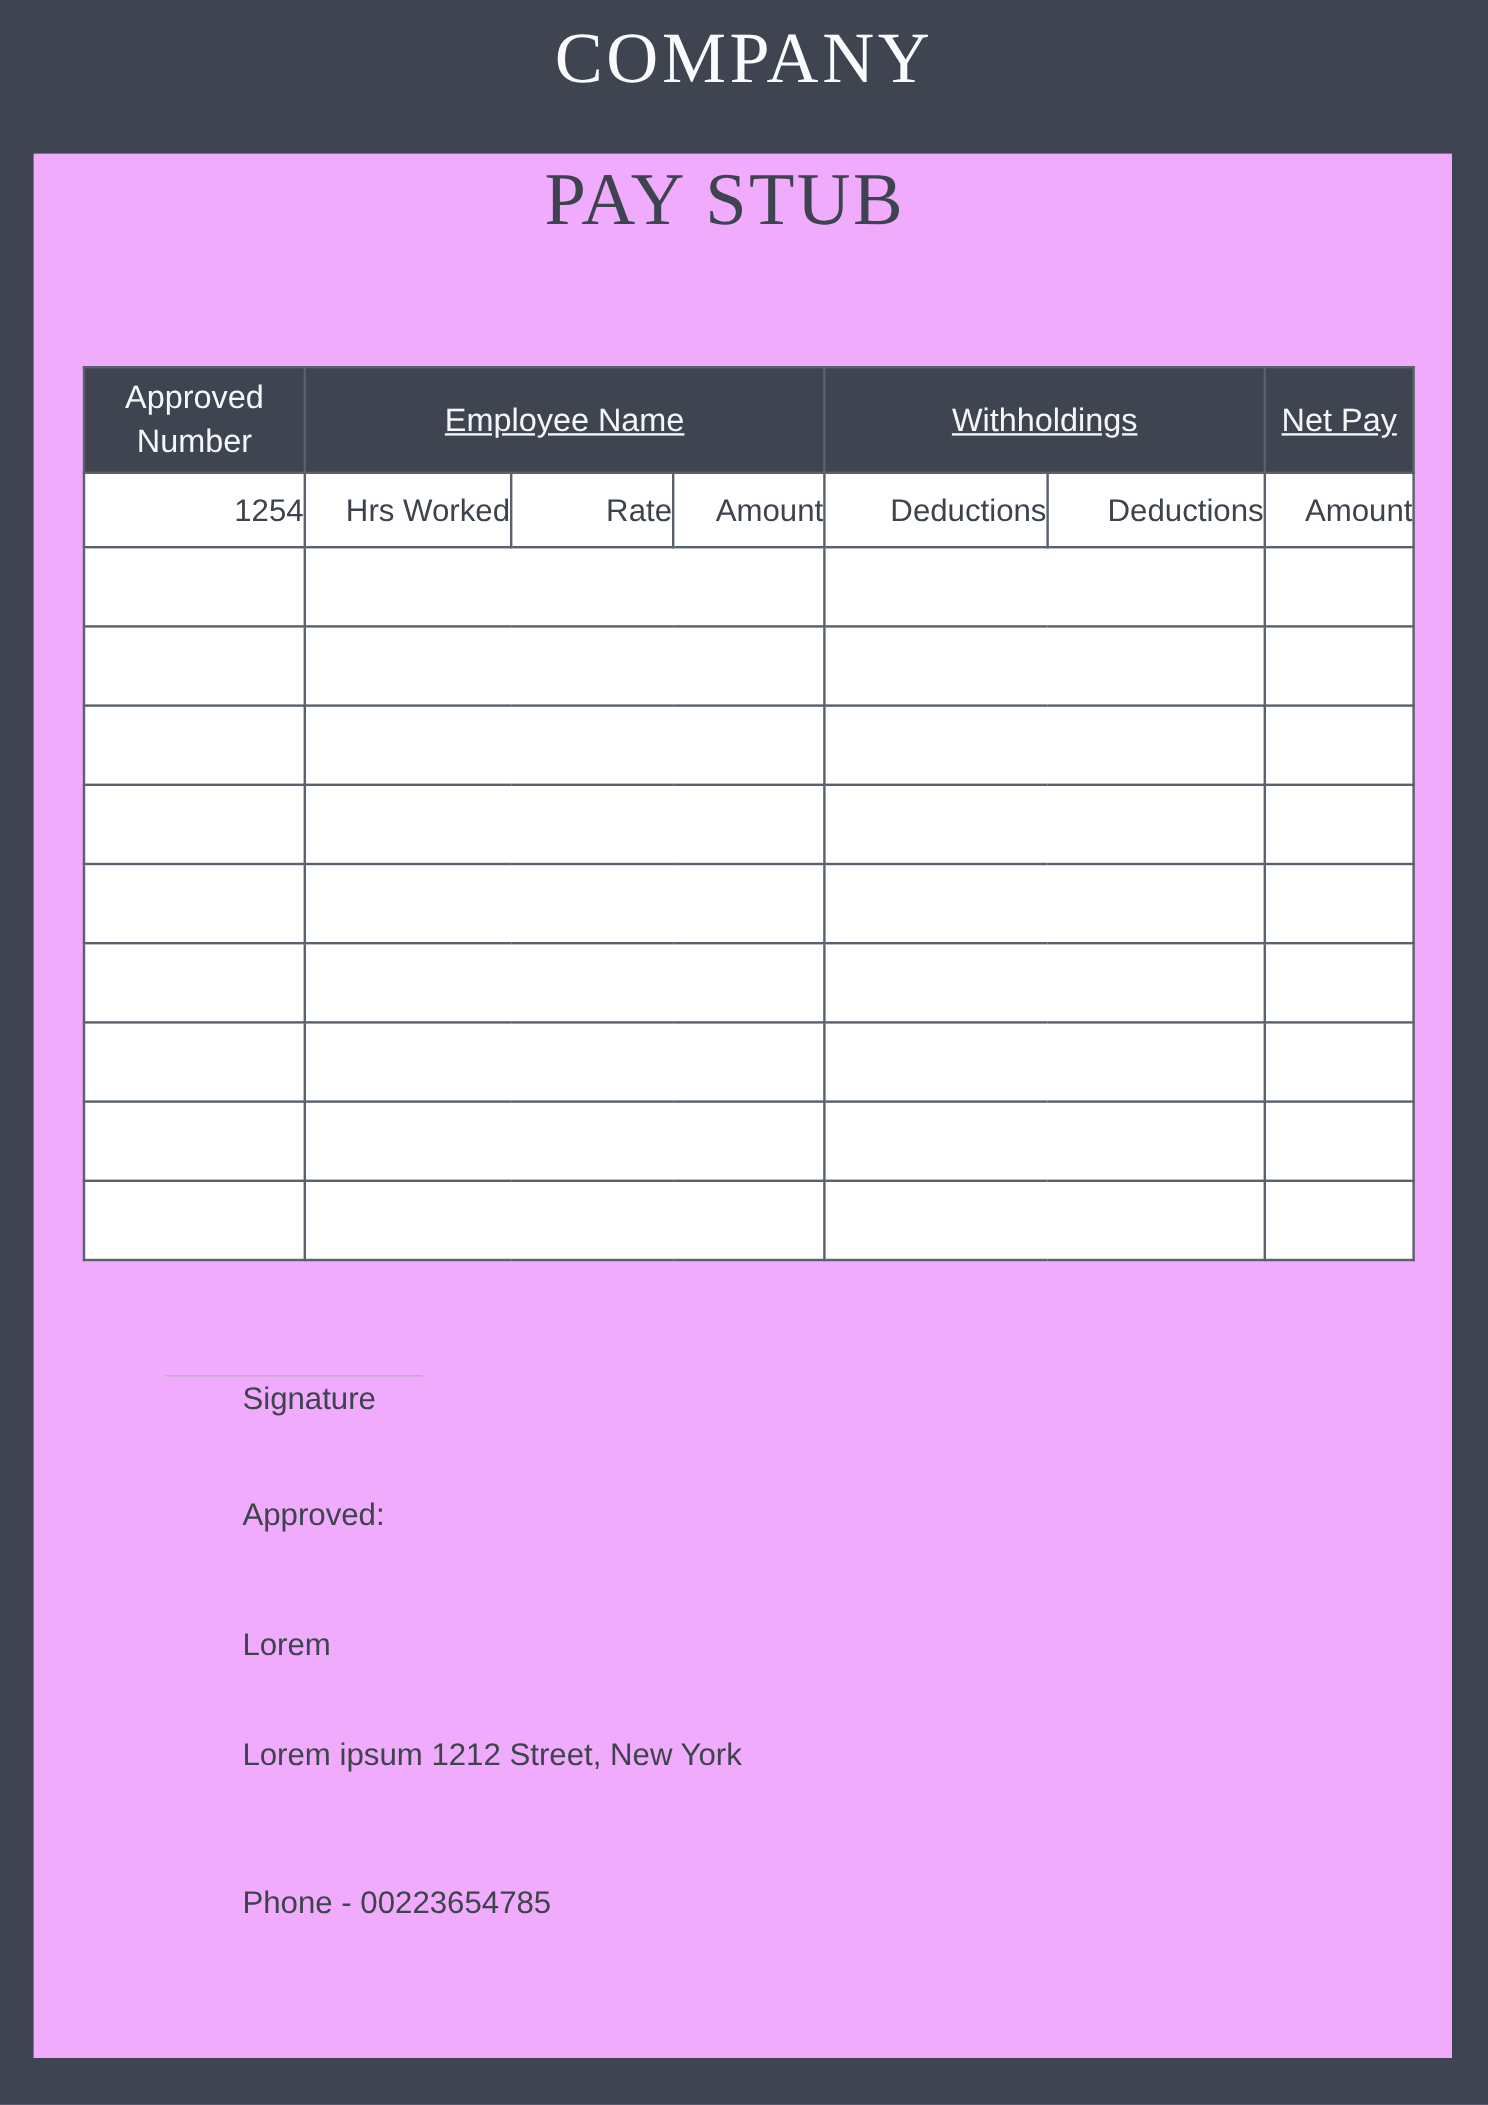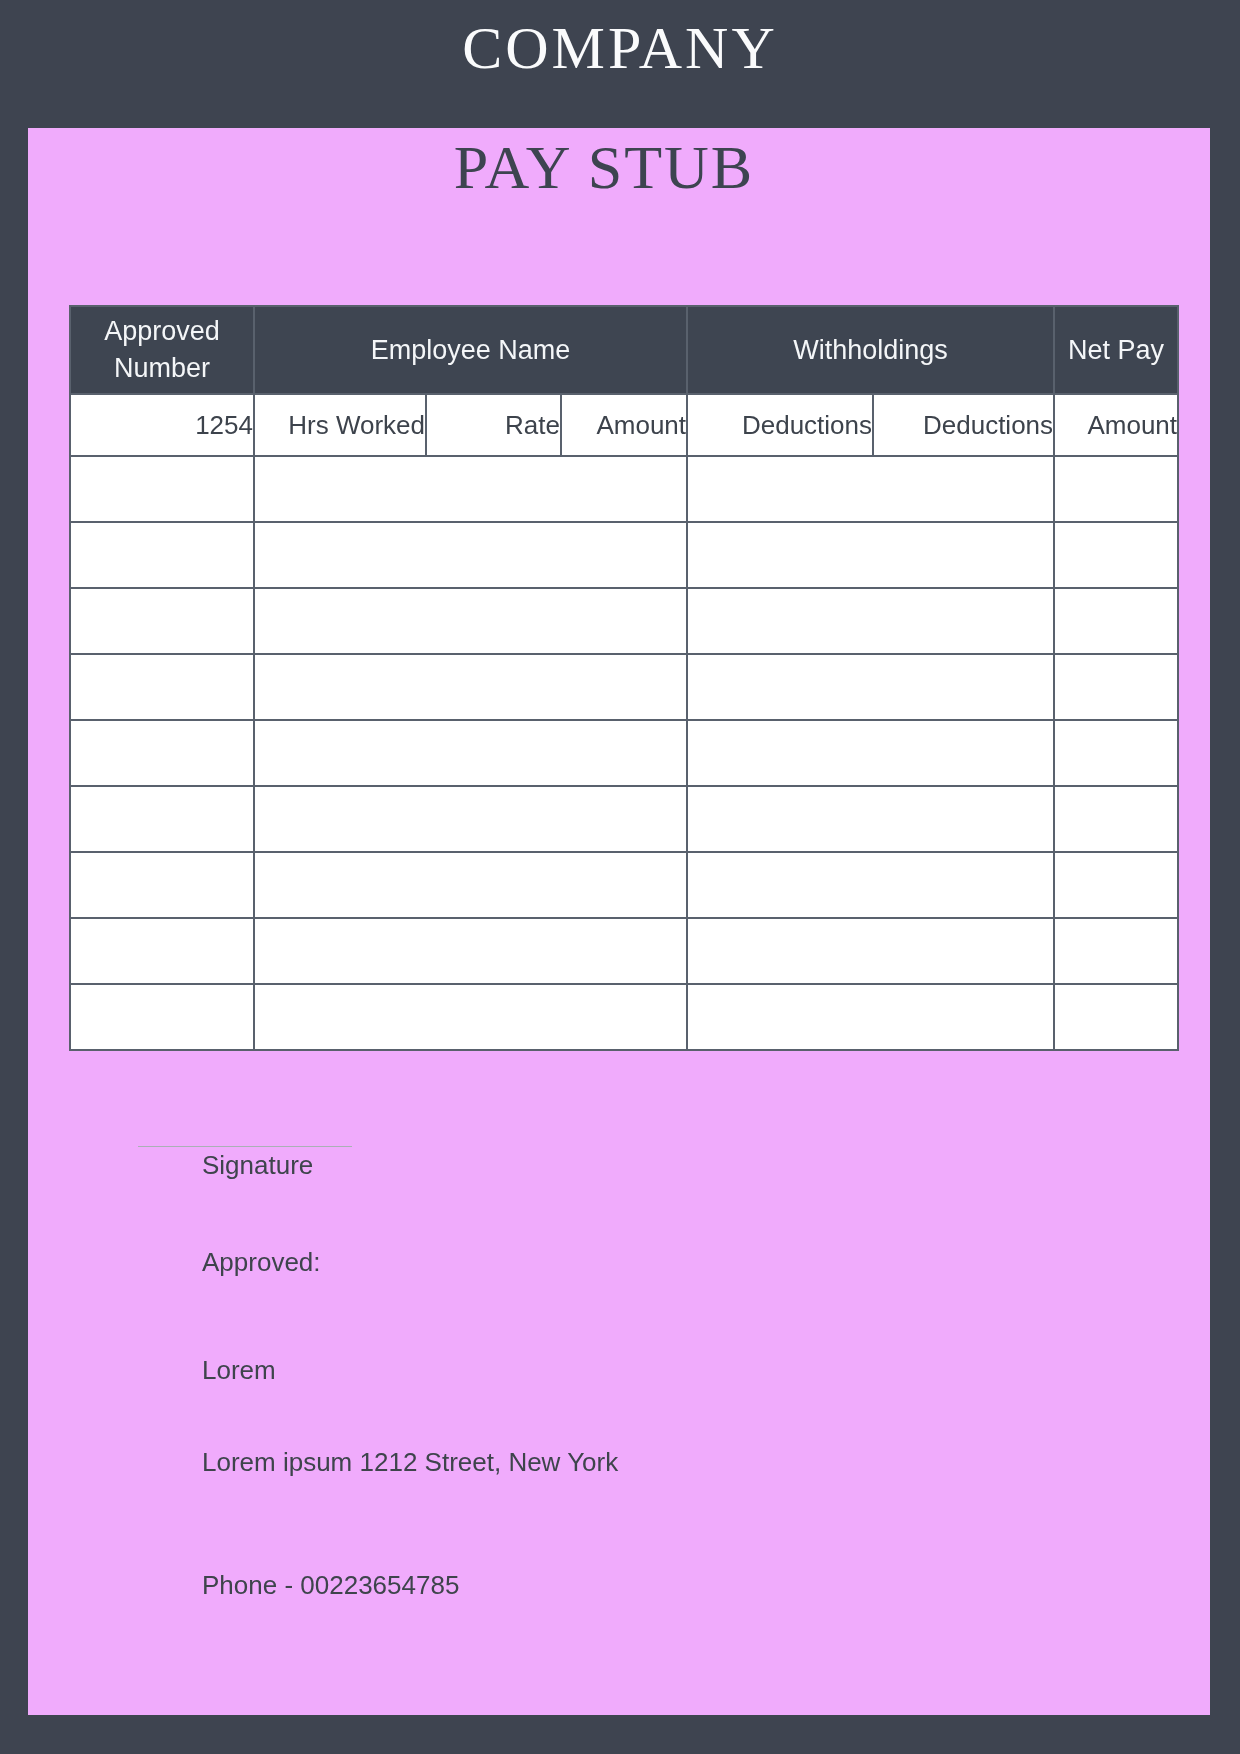--- a/index.html
+++ b/index.html
@@ -36,21 +36,21 @@
     width:1108px;table-layout:fixed;border-collapse:collapse;
   }
   table.paystub th,table.paystub td{
     border:2px solid #59616d;padding:0;text-align:center;vertical-align:middle;
   }
   table.paystub th{
     background:#3e4551;color:#f4f6f8;
     font-size:27px;font-weight:400;line-height:37px;
     height:86px;
   }
-  table.paystub th + th{border-left-color:#7f8791;}
+  table.paystub th + th{border-left-color:#7f8791;text-decoration:underline;}
   tr.subhead td{
     height:60px;font-size:26px;color:#3d434c;background:#ffffff;text-align:right;
   }
   tr.empty-row td{height:64px;background:#ffffff;}
 
   
   .sig-line{
     position:absolute;left:110px;top:1018px;width:214px;height:1px;
     background:#aab0b5;
   }

